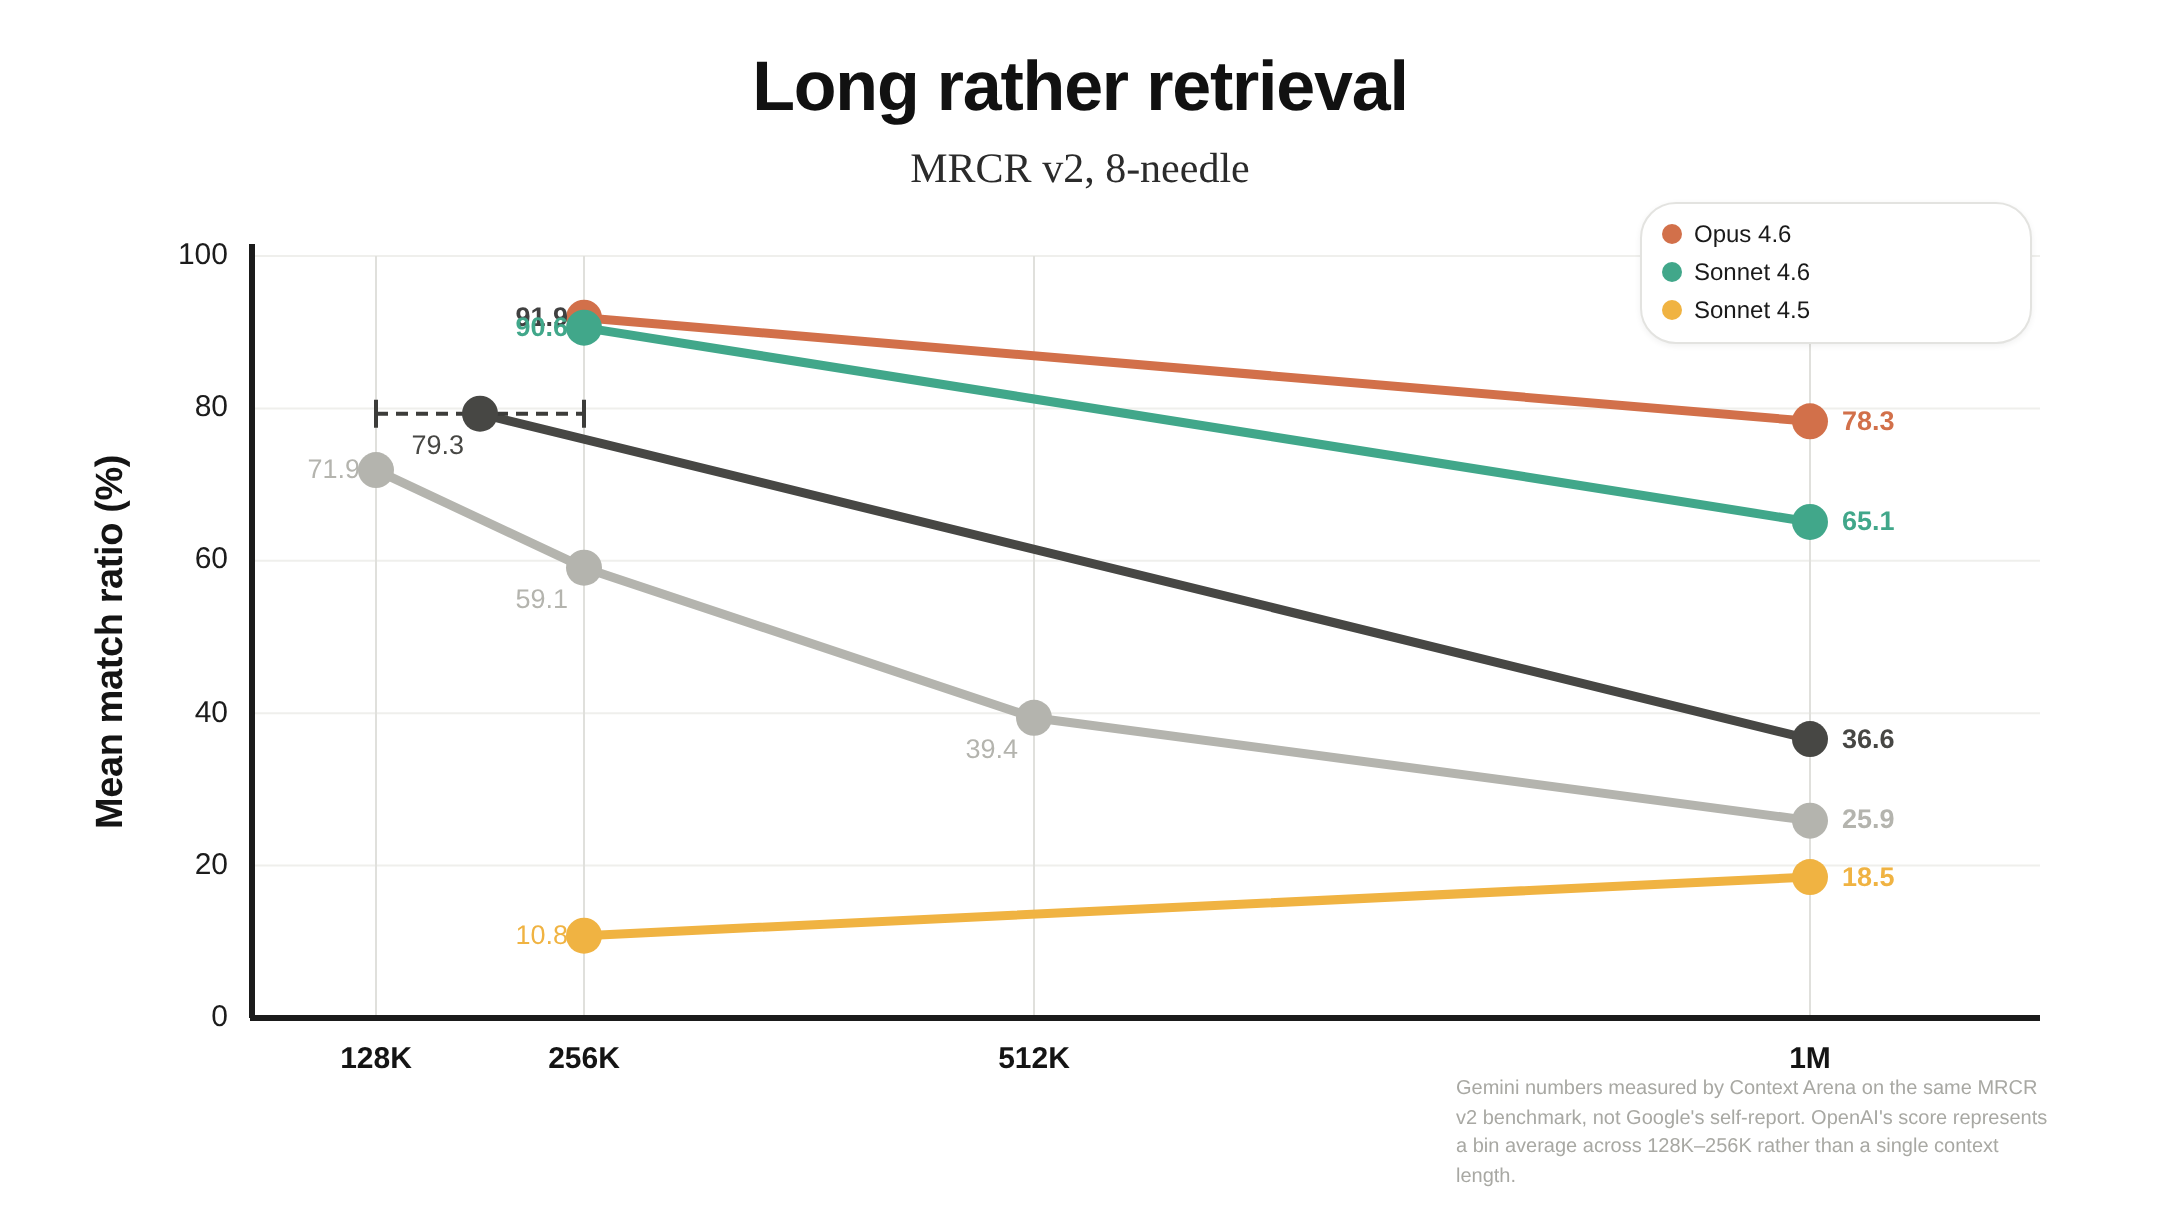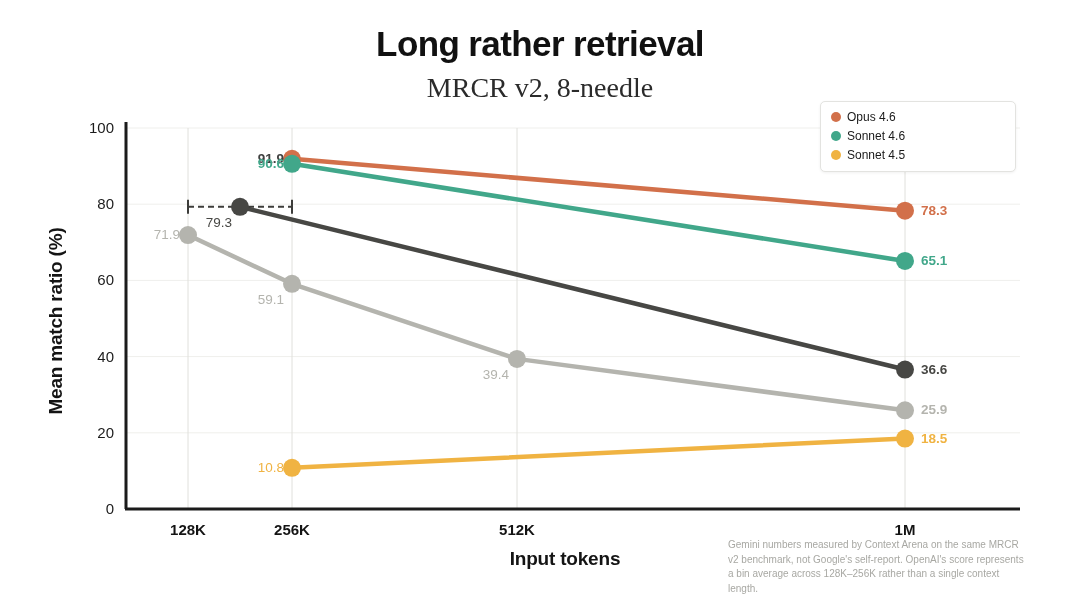--- a/index.html
+++ b/index.html
@@ -30,21 +30,21 @@
     letter-spacing: -0.6px;
     color: #111111;
   }
   .subtitle {
     position: absolute;
     top: 72px;
     left: 0;
     width: 1080px;
     text-align: center;
     font-family: "Liberation Serif", serif;
-    font-size: 28px;
+    font-size: 21px;
     font-weight: 400;
     color: #2b2b2b;
   }
   .plot-svg {
     position: absolute;
     top: 0;
     left: 0;
   }
   .y-axis-title {
     position: absolute;
@@ -93,21 +93,21 @@
   }
   .legend {
     position: absolute;
     left: 820px;
     top: 101px;
     width: 196px;
     padding: 8px 10px 9px 10px;
     box-sizing: border-box;
     background: #ffffff;
     border: 1px solid #e3e3e0;
-    border-radius: 5px;
+    border-radius: 18px;
     box-shadow: 0 1px 3px rgba(0,0,0,0.06);
     display: flex;
     flex-direction: row;
     gap: 10px;
     text-align: right;
   }
   .legend-col {
     display: flex;
     flex-direction: column;
     gap: 5px;
@@ -138,21 +138,20 @@
 </style>
 </head>
 <body>
 
 <div id="chart-root">
 
   <div class="title">Long rather retrieval</div>
   <div class="subtitle">MRCR v2, 8-needle</div>
 
   <div class="y-axis-title">Mean match ratio (%)</div>
-  <div class="x-axis-title">Input tokens</div>
 
   <svg class="plot-svg" width="1080" height="607">
     <g id="gridlines">
         <line x1="126" y1="509" x2="1020" y2="509" stroke="#efefec" stroke-width="1"></line>
         <line x1="126" y1="432.8" x2="1020" y2="432.8" stroke="#efefec" stroke-width="1"></line>
         <line x1="126" y1="356.6" x2="1020" y2="356.6" stroke="#efefec" stroke-width="1"></line>
         <line x1="126" y1="280.4" x2="1020" y2="280.4" stroke="#efefec" stroke-width="1"></line>
         <line x1="126" y1="204.2" x2="1020" y2="204.2" stroke="#efefec" stroke-width="1"></line>
         <line x1="126" y1="128" x2="1020" y2="128" stroke="#efefec" stroke-width="1"></line>
         <line x1="188" y1="128" x2="188" y2="509" stroke="#e0e0dc" stroke-width="1"></line>

